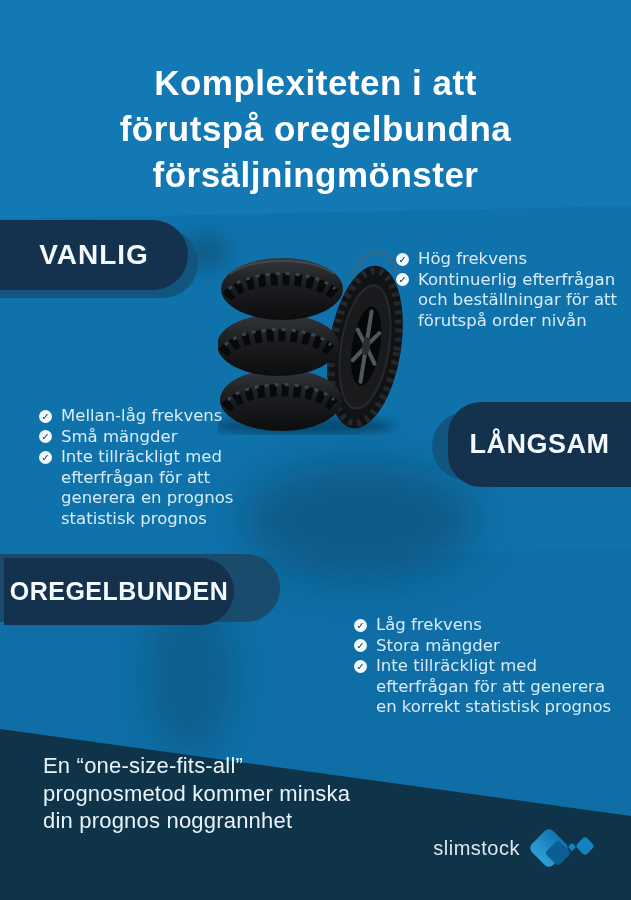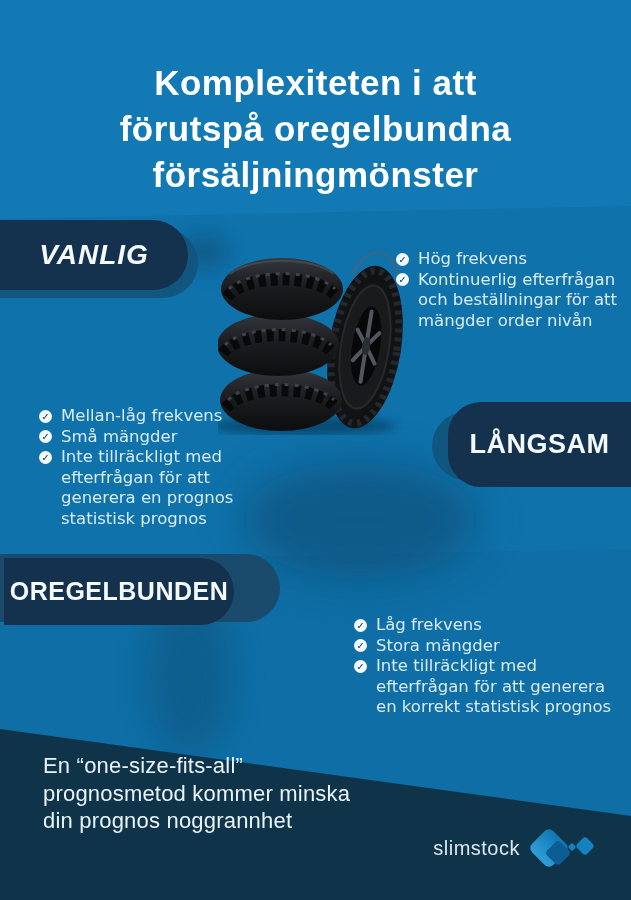--- a/index.html
+++ b/index.html
@@ -13,21 +13,21 @@
   .title{
     position:absolute;left:0;top:26px;width:631px;z-index:3;
     text-align:center;color:#FFFFFF;font-weight:bold;
     font-size:35px;line-height:46px;letter-spacing:.5px;margin-top:34px;
   }
   .title span{display:block;}
   
   .pill{position:absolute;z-index:3;display:flex;align-items:center;justify-content:center;
     background:#14314E;color:#F4F9FD;font-weight:bold;}
   .pill-shadow{position:absolute;z-index:2;}
-  .p-vanlig{left:0;top:220px;width:188px;height:70px;border-radius:0 35px 35px 0;font-size:28px;letter-spacing:1px;font-style:italic;}
+  .p-vanlig{left:0;top:220px;width:188px;height:70px;border-radius:0 35px 35px 0;font-size:28px;letter-spacing:1px;}
   .s-vanlig{left:0;top:228px;width:198px;height:70px;border-radius:0 35px 35px 0;background:#10567F;}
   .p-langsam{left:448px;top:402px;width:183px;height:85px;border-radius:33px 0 0 33px;font-size:27px;letter-spacing:.5px;}
   .s-langsam{left:432px;top:412px;width:199px;height:68px;border-radius:34px 0 0 34px;background:#10567F;}
   .p-oregel{left:4px;top:558px;width:230px;height:67px;border-radius:0 34px 34px 0;font-size:25px;letter-spacing:.5px;}
   .s-oregel{left:0;top:554px;width:280px;height:68px;border-radius:0 34px 34px 0;background:#1A4A6C;}
   
   .blist{position:absolute;z-index:4;color:#D9ECF8;font-family:"DejaVu Sans","Liberation Sans",sans-serif;
     font-size:16.5px;line-height:20.5px;}
   .l-vanlig{left:396px;top:249px;width:235px;}
   .l-langsam{left:39px;top:406px;width:235px;}
@@ -155,21 +155,21 @@
       <span class="check">✓</span>
       <div class="btext">
           <span>Hög frekvens</span>
         </div>
     </div>
     <div class="brow">
       <span class="check">✓</span>
       <div class="btext">
         <span>Kontinuerlig efterfrågan</span>
         <span>och beställningar för att</span>
-        <span>mängder order nivån</span>
+        <span>förutspå order nivån</span>
       </div>
     </div>
   </div>
 
   <div class="blist l-langsam">
     <div class="brow">
       <span class="check">✓</span>
       <div class="btext">
           <span>Mellan-låg frekvens</span>
         </div>

